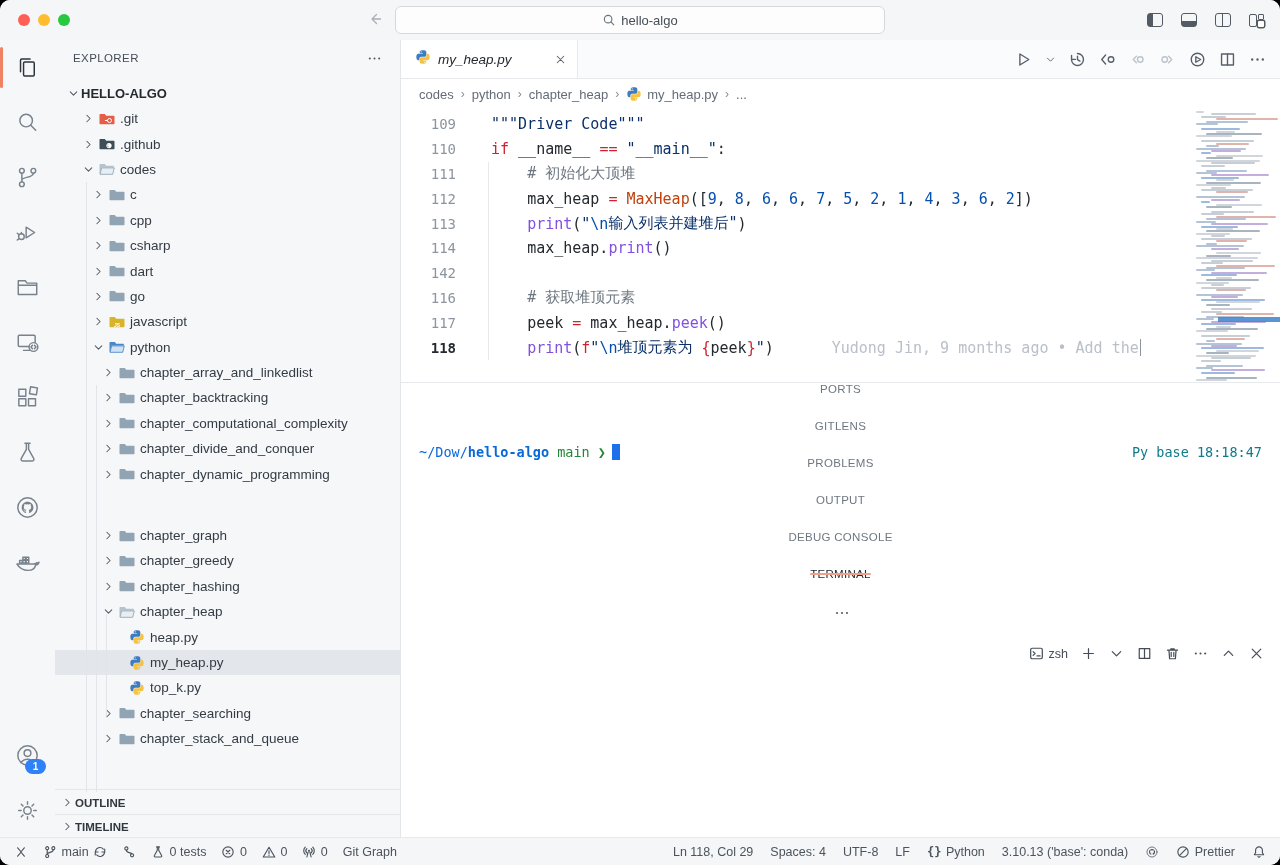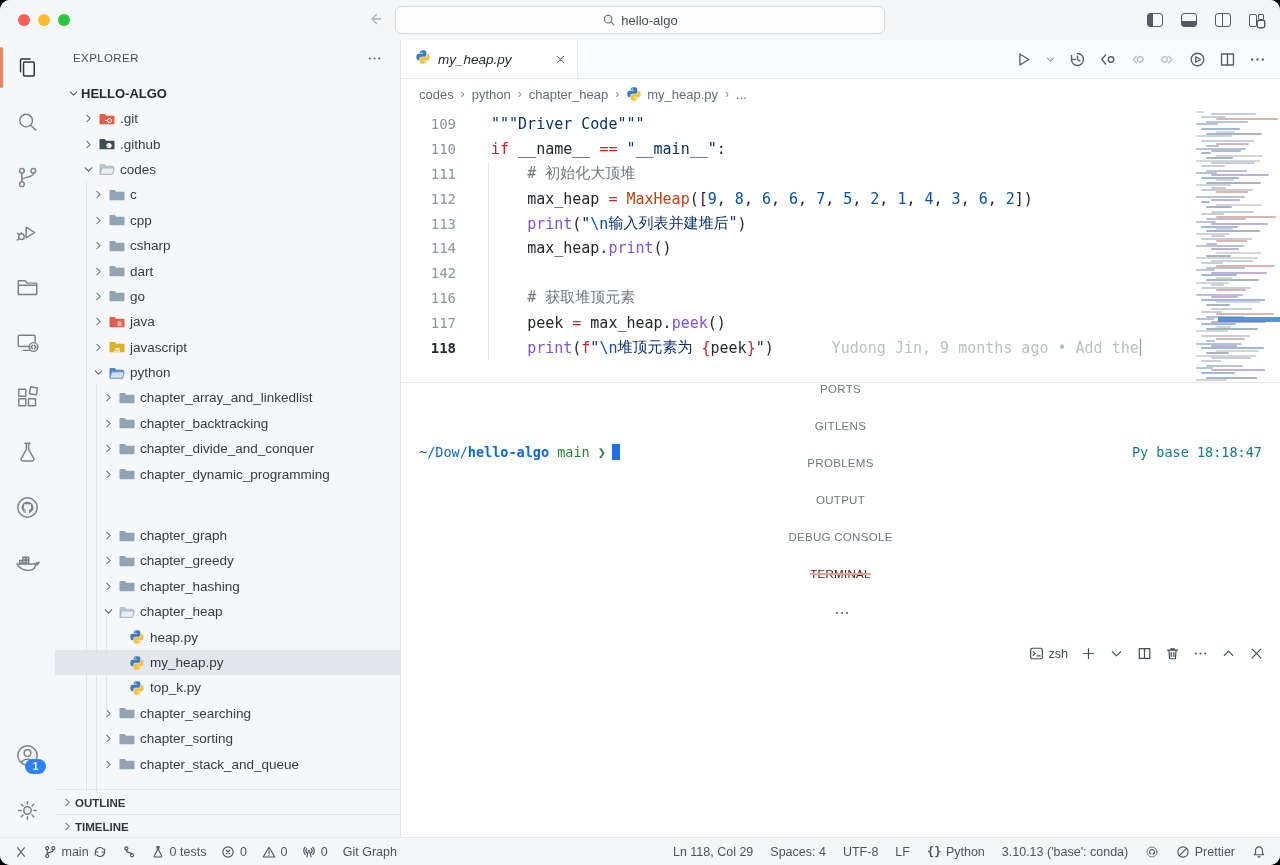--- a/index.html
+++ b/index.html
@@ -371,34 +371,20 @@
             <span class="tlbl">go</span>
           </div>
           <div class="trow" style="padding-left: 35px;">
             <span class="tchev">
               <svg class="ic" viewBox="0 0 16 16" width="13" height="13">
                 <path d="M6 4l4 4-4 4"></path>
               </svg>
             </span>
             <span class="ticon">
               <svg viewBox="0 0 16 16" width="16" height="16">
-                <path style="fill:#e0604f" d="M1.2 3h4.6l1.4 1.7h7.6c.4 0 .7.3.7.7v7.2c0 .4-.3.7-.7.7H1.2c-.4 0-.7-.3-.7-.7V3.7c0-.4.3-.7.7-.7z"></path>
-                <rect x="8.5" y="7.5" width="4" height="4.5" style="fill:#f0b5ab"></rect>
-              </svg>
-            </span>
-            <span class="tlbl">java</span>
-          </div>
-          <div class="trow" style="padding-left: 35px;">
-            <span class="tchev">
-              <svg class="ic" viewBox="0 0 16 16" width="13" height="13">
-                <path d="M6 4l4 4-4 4"></path>
-              </svg>
-            </span>
-            <span class="ticon">
-              <svg viewBox="0 0 16 16" width="16" height="16">
                 <path style="fill:#d9b429" d="M1.2 3h4.6l1.4 1.7h7.6c.4 0 .7.3.7.7v7.2c0 .4-.3.7-.7.7H1.2c-.4 0-.7-.3-.7-.7V3.7c0-.4.3-.7.7-.7z"></path>
                 <text x="8" y="12.5" style="fill:#fff;font:bold 5px 'Liberation Sans',sans-serif" text-anchor="middle">JS</text>
               </svg>
             </span>
             <span class="tlbl">javascript</span>
           </div>
           <div class="trow" style="padding-left: 35px;">
             <span class="tchev">
               <svg class="ic" viewBox="0 0 16 16" width="13" height="13" style="transform:rotate(90deg)">
                 <path d="M6 4l4 4-4 4"></path>
@@ -430,20 +416,33 @@
               <svg class="ic" viewBox="0 0 16 16" width="13" height="13">
                 <path d="M6 4l4 4-4 4"></path>
               </svg>
             </span>
             <span class="ticon">
               <svg viewBox="0 0 16 16" width="16" height="16">
                 <path style="fill:#91a4b3" d="M1.2 3h4.6l1.4 1.7h7.6c.4 0 .7.3.7.7v7.2c0 .4-.3.7-.7.7H1.2c-.4 0-.7-.3-.7-.7V3.7c0-.4.3-.7.7-.7z"></path>
               </svg>
             </span>
             <span class="tlbl">chapter_backtracking</span>
+          </div>
+          <div class="trow" style="padding-left: 45px;">
+            <span class="tchev">
+              <svg class="ic" viewBox="0 0 16 16" width="13" height="13">
+                <path d="M6 4l4 4-4 4"></path>
+              </svg>
+            </span>
+            <span class="ticon">
+              <svg viewBox="0 0 16 16" width="16" height="16">
+                <path style="fill:#91a4b3" d="M1.2 3h4.6l1.4 1.7h7.6c.4 0 .7.3.7.7v7.2c0 .4-.3.7-.7.7H1.2c-.4 0-.7-.3-.7-.7V3.7c0-.4.3-.7.7-.7z"></path>
+              </svg>
+            </span>
+            <span class="tlbl">chapter_computational_complexity</span>
           </div>
           <div class="trow" style="padding-left: 45px;">
             <span class="tchev">
               <svg class="ic" viewBox="0 0 16 16" width="13" height="13">
                 <path d="M6 4l4 4-4 4"></path>
               </svg>
             </span>
             <span class="ticon">
               <svg viewBox="0 0 16 16" width="16" height="16">
                 <path style="fill:#91a4b3" d="M1.2 3h4.6l1.4 1.7h7.6c.4 0 .7.3.7.7v7.2c0 .4-.3.7-.7.7H1.2c-.4 0-.7-.3-.7-.7V3.7c0-.4.3-.7.7-.7z"></path>
@@ -552,33 +551,20 @@
               <svg class="ic" viewBox="0 0 16 16" width="13" height="13">
                 <path d="M6 4l4 4-4 4"></path>
               </svg>
             </span>
             <span class="ticon">
               <svg viewBox="0 0 16 16" width="16" height="16">
                 <path style="fill:#91a4b3" d="M1.2 3h4.6l1.4 1.7h7.6c.4 0 .7.3.7.7v7.2c0 .4-.3.7-.7.7H1.2c-.4 0-.7-.3-.7-.7V3.7c0-.4.3-.7.7-.7z"></path>
               </svg>
             </span>
             <span class="tlbl">chapter_searching</span>
-          </div>
-          <div class="trow" style="padding-left: 45px;">
-            <span class="tchev">
-              <svg class="ic" viewBox="0 0 16 16" width="13" height="13">
-                <path d="M6 4l4 4-4 4"></path>
-              </svg>
-            </span>
-            <span class="ticon">
-              <svg viewBox="0 0 16 16" width="16" height="16">
-                <path style="fill:#91a4b3" d="M1.2 3h4.6l1.4 1.7h7.6c.4 0 .7.3.7.7v7.2c0 .4-.3.7-.7.7H1.2c-.4 0-.7-.3-.7-.7V3.7c0-.4.3-.7.7-.7z"></path>
-              </svg>
-            </span>
-            <span class="tlbl">chapter_sorting</span>
           </div>
           <div class="trow" style="padding-left: 45px;">
             <span class="tchev">
               <svg class="ic" viewBox="0 0 16 16" width="13" height="13">
                 <path d="M6 4l4 4-4 4"></path>
               </svg>
             </span>
             <span class="ticon">
               <svg viewBox="0 0 16 16" width="16" height="16">
                 <path style="fill:#91a4b3" d="M1.2 3h4.6l1.4 1.7h7.6c.4 0 .7.3.7.7v7.2c0 .4-.3.7-.7.7H1.2c-.4 0-.7-.3-.7-.7V3.7c0-.4.3-.7.7-.7z"></path>

